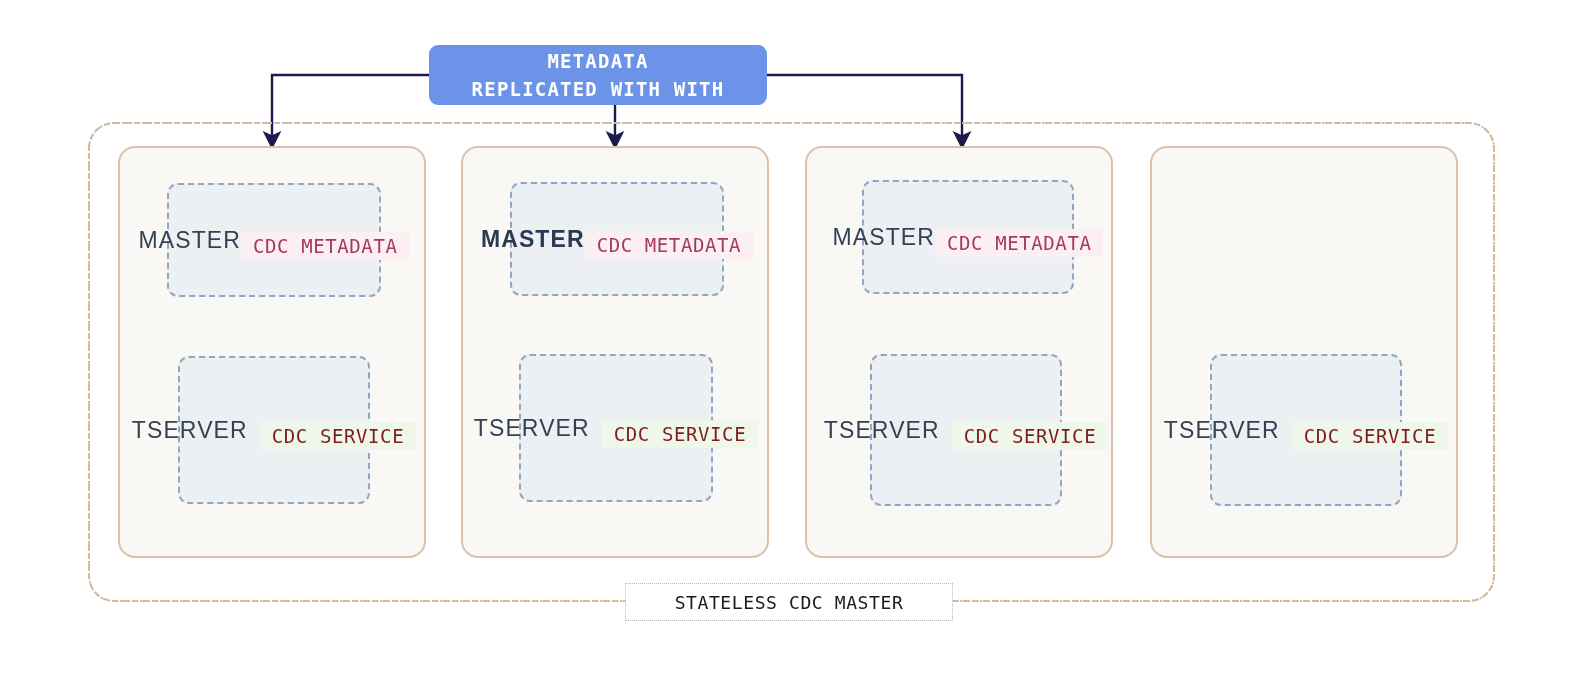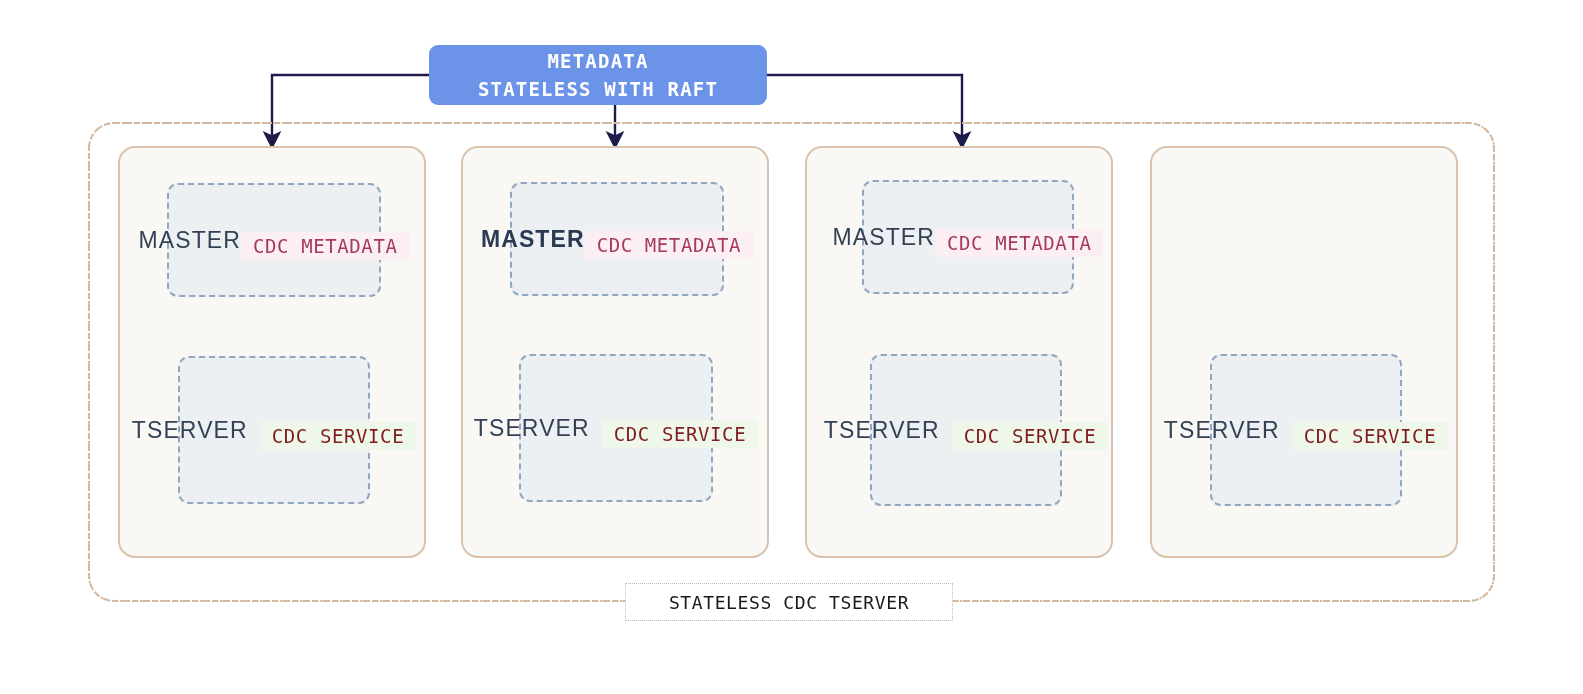--- a/index.html
+++ b/index.html
@@ -197,21 +197,21 @@
 
     <g fill="none" stroke="#1c1b4b" stroke-width="2.4">
       <path d="M429,75 L272,75 L272,140" marker-end="url(#arrowhead)"></path>
       <path d="M615,105 L615,140" marker-end="url(#arrowhead)"></path>
       <path d="M767,75 L962,75 L962,140" marker-end="url(#arrowhead)"></path>
     </g>
   </svg>
 
   <div id="metadata-box">
     <div class="mline">METADATA</div>
-    <div class="mline">STATELESS WITH RAFT</div>
+    <div class="mline">REPLICATED WITH WITH</div>
   </div>
 
   <div id="cluster-container"></div>
 
   <div class="node-card" id="node-1">
     <div class="proc-box master-box">
       <div class="proc-title">MASTER</div>
       <div class="proc-tag metadata-tag">CDC METADATA</div>
     </div>
     <div class="proc-box tserver-box">
@@ -243,16 +243,16 @@
   </div>
 
   <div class="node-card" id="node-4">
     <div class="proc-box tserver-box">
       <div class="proc-title">TSERVER</div>
       <div class="proc-tag service-tag">CDC SERVICE</div>
     </div>
   </div>
 
   <div id="cluster-caption">
-    <span>STATELESS CDC TSERVER</span>
+    <span>STATELESS CDC MASTER</span>
   </div>
 
 </div>
 
 </body></html>

